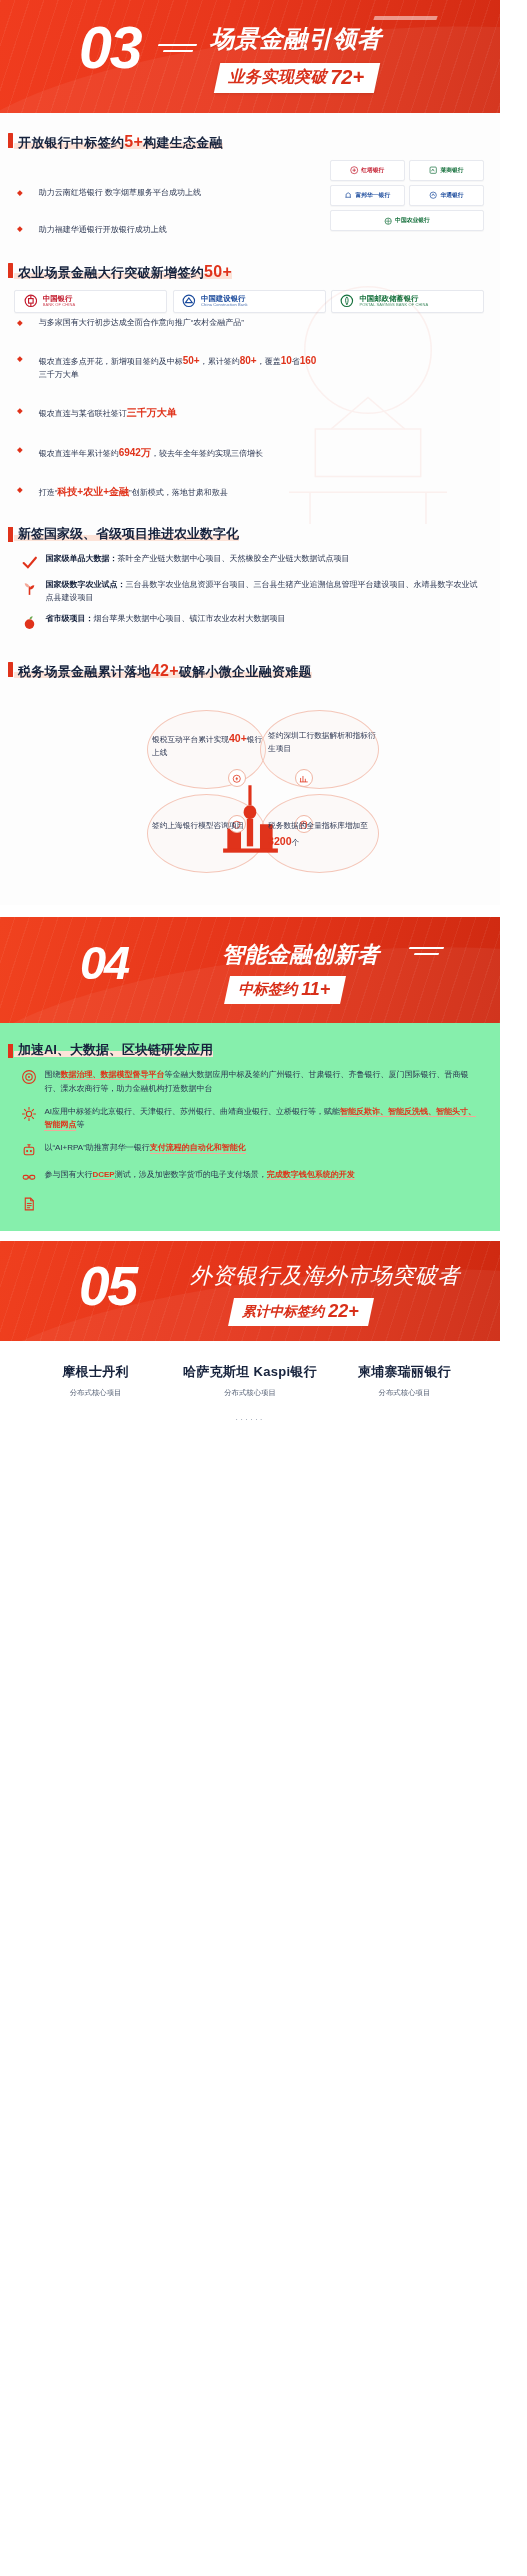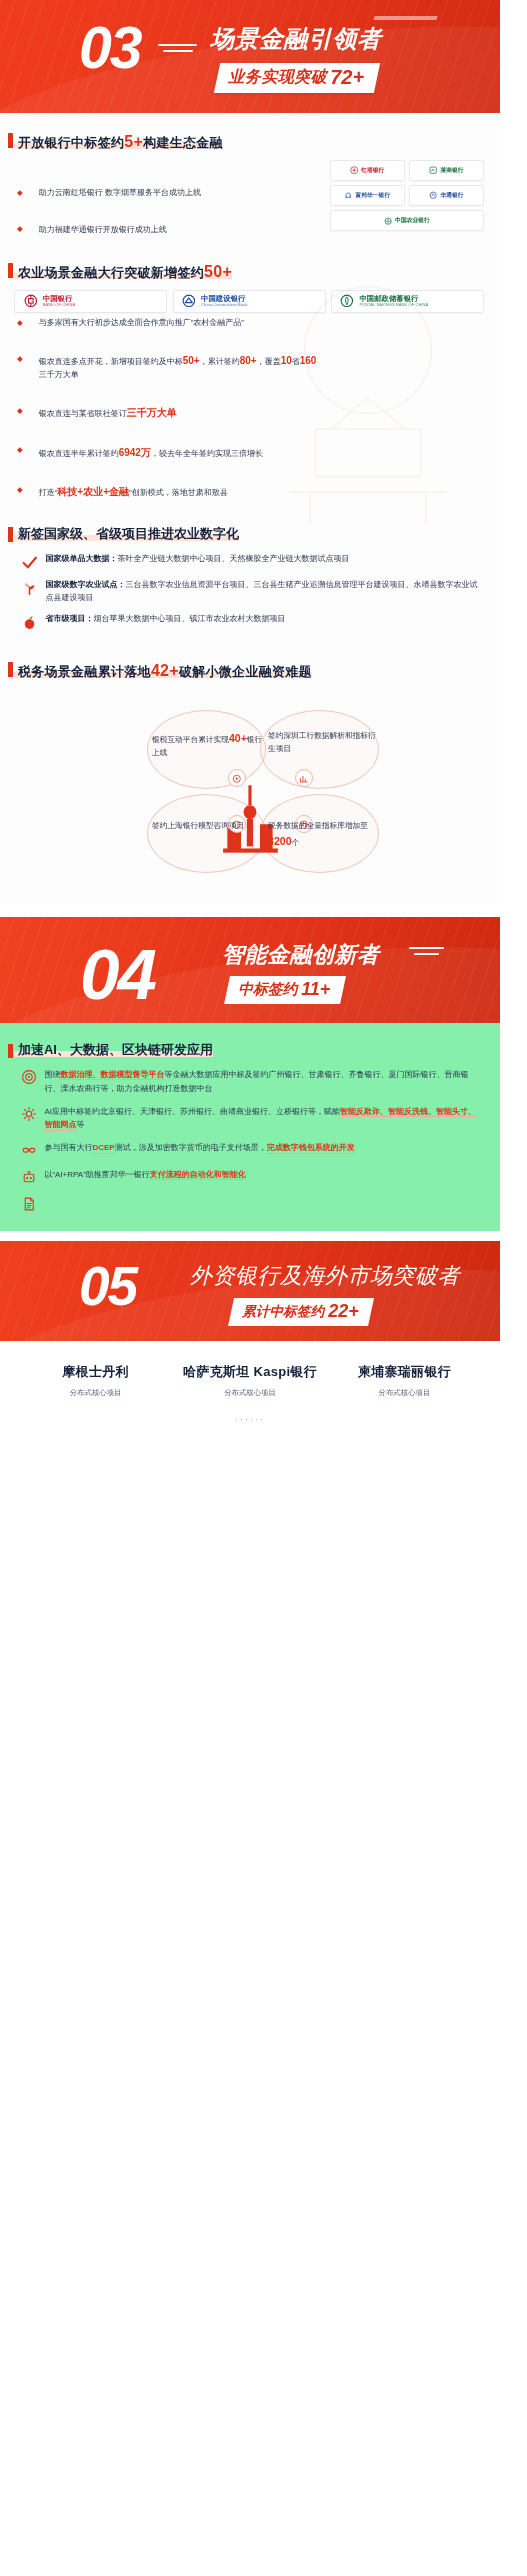--- a/index.html
+++ b/index.html
@@ -215,21 +215,21 @@
   .banner4 .stripes {
     position: absolute; inset: 0;
     background: repeating-linear-gradient(108deg, rgba(255,255,255,0.05) 0 1.1px, rgba(255,255,255,0) 1.1px 13.7px);
   }
   .banner4 .swoosh {
     position: absolute; width: 686px; height: 158px; left: -32px; top: 37px;
     background: rgba(255,255,255,0.055); transform: rotate(-7deg); border-radius: 45% 55% 0 0;
   }
   .banner4 .num {
     position: absolute; left: 80px; top: 22px;
-    font-size: 71px; font-weight: 700; font-style: italic; color: #fff; line-height: 1; letter-spacing: -2.1px;
+    font-size: 47px; font-weight: 700; font-style: italic; color: #fff; line-height: 1; letter-spacing: -2.1px;
   }
   .banner4 .title-main {
     position: absolute; left: 222px; top: 23px;
     font-size: 22px; font-weight: 700; font-style: italic; color: #fff; letter-spacing: 0.5px;
   }
   .banner4 .dashes { position: absolute; left: 409px; top: 29.5px; }
   .banner4 .dashes i { display:block; height:2.1px; background:#fff; margin-bottom:3.7px; transform: skewX(-20deg); border-radius:1.1px;}
   .banner4 .dashes i:nth-child(1){width:35px;}
   .banner4 .dashes i:nth-child(2){width:25px; margin-left:4.7px;}
   .banner4 .sub-wrap {
@@ -604,38 +604,38 @@
             <path d="M15 2v5M15 23v5M2 15h5M23 15h5M6 6l3.5 3.5M20.5 20.5L24 24M24 6l-3.5 3.5M9.5 20.5L6 24"></path>
           </g>
         </svg>
         <div class="tx">
           <span>AI应用中标签约北京银行、天津银行、苏州银行、曲靖商业银行、立桥银行等，赋能</span><u>智能反欺诈、智能反洗钱、智能头寸、智能网点</u><span>等</span>
         </div>
       </div>
 
       <div class="it">
         <svg class="ic" viewBox="0 0 30 30">
-          <rect x="4" y="12" width="10" height="7" rx="3.5" fill="none" stroke="#e0331b" stroke-width="2"></rect>
-          <rect x="16" y="12" width="10" height="7" rx="3.5" fill="none" stroke="#e0331b" stroke-width="2"></rect>
-          <path d="M12 15.5h6" stroke="#e0331b" stroke-width="2"></path>
-        </svg>
-        <div class="tx">
-          <span>参与国有大行</span><u>DCEP</u><span>测试，涉及加密数字货币的电子支付场景，</span><u>完成数字钱包系统的开发</u>
-        </div>
-      </div>
-
-      <div class="it">
-        <svg class="ic" viewBox="0 0 30 30">
           <rect x="6" y="10" width="18" height="14" rx="3" fill="none" stroke="#e0331b" stroke-width="2"></rect>
           <circle cx="11.5" cy="17" r="2" fill="#e0331b"></circle>
             <circle cx="18.5" cy="17" r="2" fill="#e0331b"></circle>
           <path d="M15 10V5M12 5h6" stroke="#e0331b" stroke-width="2" fill="none"></path>
         </svg>
         <div class="tx">
           <span>以“AI+RPA”助推富邦华一银行</span><u>支付流程的自动化和智能化</u>
+        </div>
+      </div>
+
+      <div class="it">
+        <svg class="ic" viewBox="0 0 30 30">
+          <rect x="4" y="12" width="10" height="7" rx="3.5" fill="none" stroke="#e0331b" stroke-width="2"></rect>
+          <rect x="16" y="12" width="10" height="7" rx="3.5" fill="none" stroke="#e0331b" stroke-width="2"></rect>
+          <path d="M12 15.5h6" stroke="#e0331b" stroke-width="2"></path>
+        </svg>
+        <div class="tx">
+          <span>参与国有大行</span><u>DCEP</u><span>测试，涉及加密数字货币的电子支付场景，</span><u>完成数字钱包系统的开发</u>
         </div>
       </div>
 
       <div class="it">
         <svg class="ic" viewBox="0 0 30 30">
           <path d="M8 4h10l5 5v17H8z" fill="none" stroke="#e0331b" stroke-width="2"></path>
           <path d="M18 4v5h5M11 14h9M11 18h9M11 22h6" stroke="#e0331b" stroke-width="1.8" fill="none"></path>
         </svg>
       </div>
     </div>

